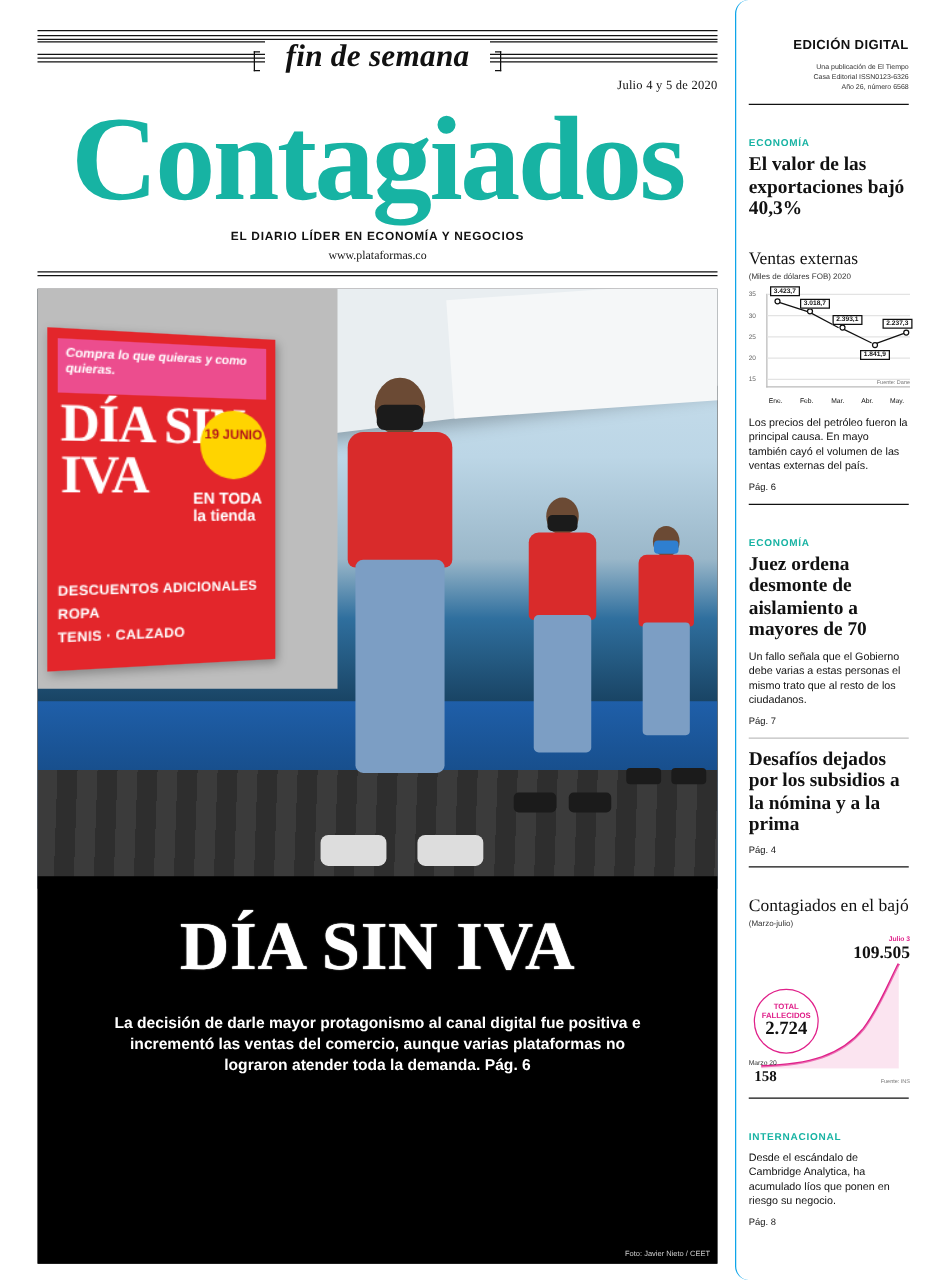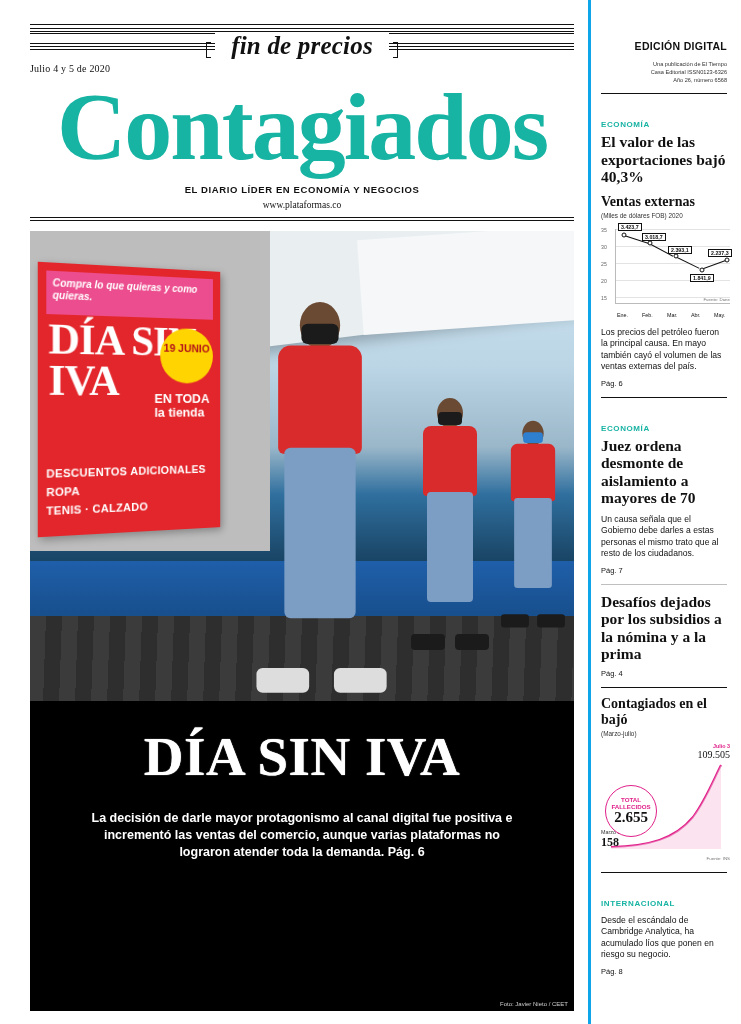--- a/index.html
+++ b/index.html
@@ -29,21 +29,21 @@
   .weekend-rules div { height: 1px; background: #111; margin-bottom: 2px; }
   .weekend-title {
     position: relative; display: inline-block; background: #fff; padding: 0 16px;
     font-family: "Liberation Serif", serif; font-style: italic; font-weight: 700;
     font-size: 25px; letter-spacing: .2px; z-index: 2;
   }
   .weekend-brackets { position: relative; z-index:2; display:inline-block; }
   .bracket { display:inline-block; width:5px; height:16px; border:1px solid #111; vertical-align: middle; }
   .bracket.l { border-right:0; } .bracket.r { border-left:0; }
   .weekend-date {
-    font-family: "Liberation Serif", serif; font-size: 10px; text-align:left;
+    font-family: "Liberation Serif", serif; font-size: 10px; text-align:right;
     margin-top: 3px; letter-spacing:.2px;
   }
 
   .logo {
     text-align: center;
     font-family: "Liberation Serif", serif;
     font-weight: 700;
     font-size: 96px;
     line-height: .98;
     color: #17b3a3;
@@ -142,22 +142,23 @@
     padding: 0 18px;
   }
   .deck .pg { font-weight: 700; }
   .credit {
     position: absolute; right: 6px; bottom: 4px; font-size: 6px; color: #cfcfcf;
   }
 
   
   .rail {
     position: absolute; right: 0; top: 0; width: 153px; height: 1024px;
-    padding: 40px 14px 0 10px;
-    border-left: 3px solid #0ea5e9;
+    padding: 30px 14px 0 10px;
+    border-left: 1px solid #0ea5e9;
+    border-radius: 11px;
   }
   .rail-kicker-top {
     color: #111; font-size: 10.5px; font-weight: 700; text-align: right; letter-spacing: .3px;
   }
   .imprint {
     margin-top: 8px; text-align: right; font-size: 5.6px; line-height: 8px; color: #333;
   }
   .hr { height: 1px; background: #111; margin: 9px 0 8px; }
   .hr.thin { background:#bfbfbf; }
   .kicker {
@@ -168,21 +169,21 @@
     font-family: "Liberation Serif", serif; font-weight: 700; font-size: 15.5px;
     line-height: 17.5px; color: #111;
   }
   .rail-body {
     font-size: 8.6px; line-height: 11.5px; margin-top: 7px; color: #111;
   }
   .pag { font-size: 7.5px; margin-top: 6px; color: #111; }
 
   
   .chart-title {
-    font-family: "Liberation Serif", serif; font-weight: 700; font-size: 14px; margin-top: 8px;
+    font-family: "Liberation Serif", serif; font-weight: 400; font-size: 14px; margin-top: 24px;
   }
   .chart-sub { font-size: 6.4px; color: #333; margin-top: 2px; }
   .chart1 { position: relative; width: 129px; height: 95px; margin-top: 6px; }
   .c1-plot { position:absolute; left:14px; top:4px; right:0; bottom:16px;
              border-left:1px solid #bbb; border-bottom:1px solid #bbb; }
   .c1-grid { position:absolute; left:0; right:0; height:1px; background:#e3e3e3; }
   .c1-yl { position:absolute; left:0; font-size:5.2px; color:#666; }
   .c1-xl { position:absolute; bottom:2px; font-size:5.4px; color:#111; }
   .c1-dot { position:absolute; width:5px; height:5px; background:#fff; border:1.4px solid #111;
             border-radius:50%; transform: translate(-2.5px,-2.5px); }
@@ -196,43 +197,43 @@
   .c2-curve { position:absolute; left:8px; bottom:14px; width:118px; height:86px; overflow:hidden; }
   .c2-badge {
     position:absolute; left:4px; top:42px; width:52px; height:52px; border-radius:50%;
     border:1.6px solid #e0218a; color:#e0218a; text-align:center; background:#fff;
     font-size:6.2px; font-weight:700; line-height:7.5px; padding-top:10px; z-index:3;
   }
   .c2-badge b { display:block; font-family:"Liberation Serif",serif; font-size:15px; color:#111;
                 font-weight:700; margin-top:3px; }
   .c2-top { position:absolute; right:0; top:0; text-align:right; }
   .c2-top .d { font-size:5.4px; color:#e0218a; font-weight:700; }
-  .c2-top .v { font-family:"Liberation Serif",serif; font-weight:400; font-size:10px; }
-  .c2-bl { position:absolute; left:0; bottom:13px; }
+  .c2-top .v { font-family:"Liberation Serif",serif; font-weight:700; font-size:14px; }
+  .c2-bl { position:absolute; left:0; bottom:0;text-align:right; }
   .c2-bl .d { font-size:5.4px; color:#333; }
   .c2-bl .v { font-family:"Liberation Serif",serif; font-weight:700; font-size:12px; }
   .c2-src { position:absolute; right:0; bottom:2px; font-size:4.4px; color:#777; }
 </style>
 </head>
 <body>
 
 <div class="page">
 
   <div class="main-col">
 
     <div class="rule-band"></div>
 
     <div class="weekend-wrap">
       <div class="weekend-rules">
         <div></div>
           <div></div>
           <div></div>
       </div>
       <span class="weekend-brackets"><span class="bracket l"></span></span>
-      <span class="weekend-title">fin de precios</span>
+      <span class="weekend-title">fin de semana</span>
       <span class="weekend-brackets"><span class="bracket r"></span></span>
       <div class="weekend-date">Julio 4 y 5 de 2020</div>
     </div>
 
     <div class="logo">Contagiados</div>
     <div class="tagline">EL DIARIO LÍDER EN ECONOMÍA Y NEGOCIOS</div>
     <div class="site">www.plataformas.co</div>
     <div class="masthead-bottom">
         <div></div>
       </div>
@@ -362,21 +363,21 @@
 
       <div class="rail-body">Los precios del petróleo fueron la principal causa. En mayo también cayó el volumen de las ventas externas del país.</div>
       <div class="pag">Pág. 6</div>
     </div>
 
     <div class="hr"></div>
 
     <div>
       <div class="kicker">ECONOMÍA</div>
       <div class="rail-head">Juez ordena desmonte de aislamiento a mayores de 70</div>
-      <div class="rail-body">Un causa señala que el Gobierno debe darles a estas personas el mismo trato que al resto de los ciudadanos.</div>
+      <div class="rail-body">Un fallo señala que el Gobierno debe varias a estas personas el mismo trato que al resto de los ciudadanos.</div>
       <div class="pag">Pág. 7</div>
     </div>
 
     <div class="hr thin"></div>
 
     <div>
       <div class="rail-head">Desafíos dejados por los subsidios a la nómina y a la prima</div>
       <div class="pag">Pág. 4</div>
     </div>
 
@@ -394,21 +395,21 @@
 
         <div class="c2-curve">
           <svg viewBox="0 0 118 86" width="118" height="86" preserveAspectRatio="none">
             <path d="M2,84 C40,83 66,76 84,54 C96,38 104,18 112,2" fill="none" stroke="#e0218a" stroke-width="2"></path>
             <path d="M2,84 C40,83 66,76 84,54 C96,38 104,18 112,2 L112,86 L2,86 Z" fill="#f7c9e2" opacity=".5"></path>
           </svg>
         </div>
 
         <div class="c2-badge">
           <span>TOTAL FALLECIDOS</span>
-          <b>2.655</b>
+          <b>2.724</b>
         </div>
 
         <div class="c2-bl">
           <div class="d">Marzo 20</div>
           <div class="v">158</div>
         </div>
 
         <div class="c2-src">Fuente: INS</div>
       </div>
     </div>

